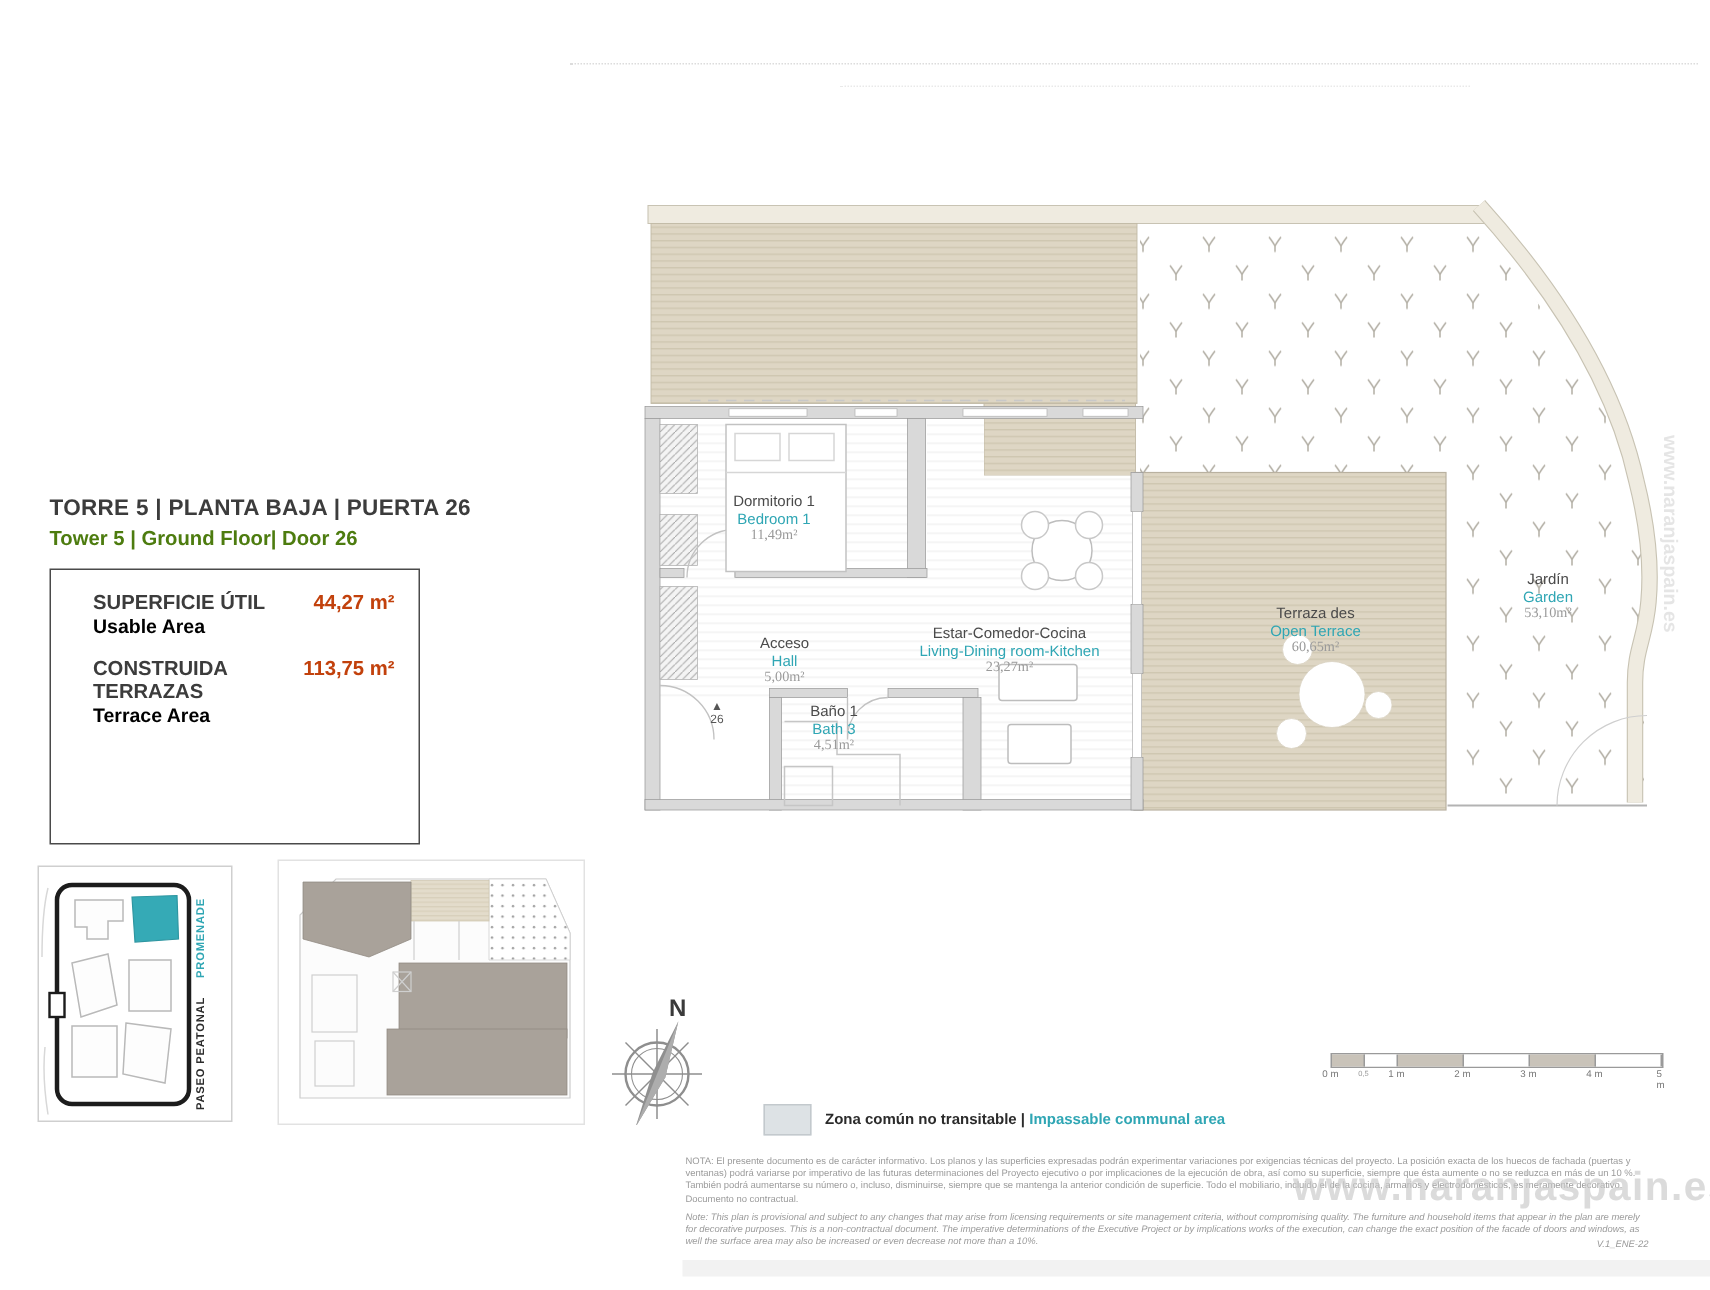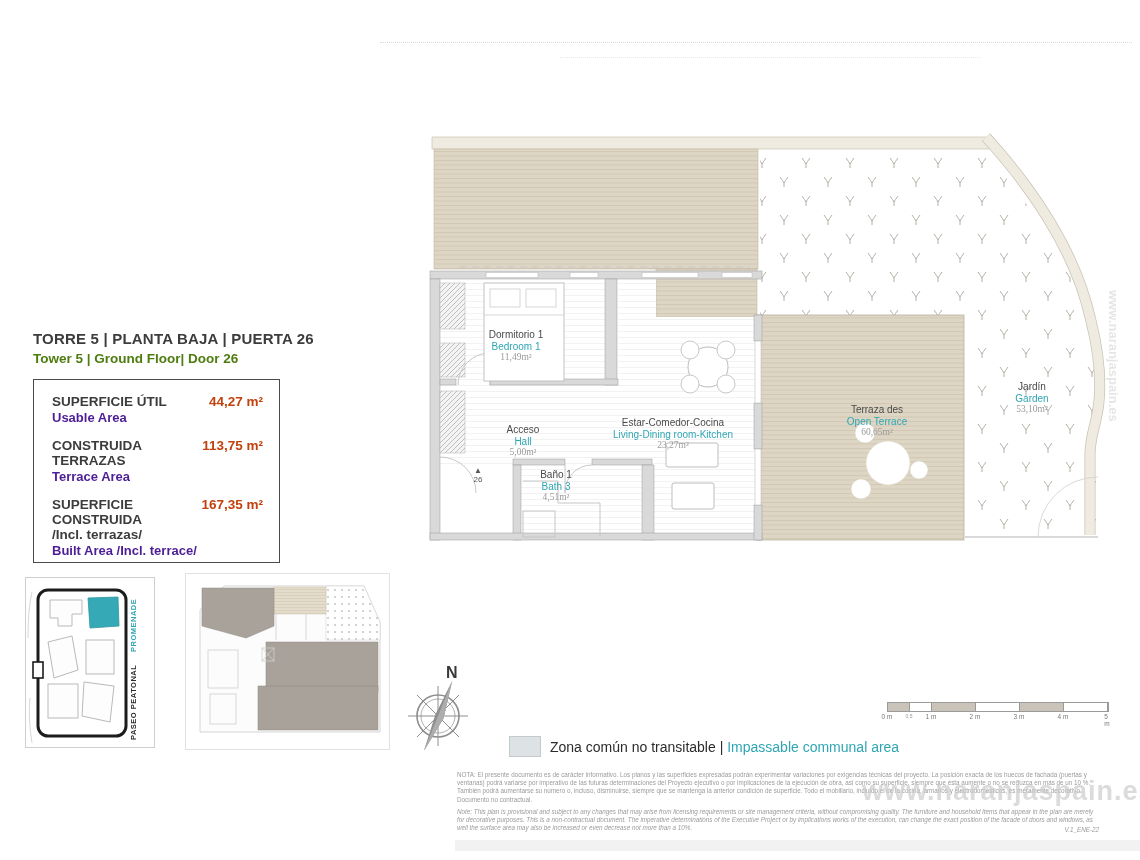--- a/index.html
+++ b/index.html
@@ -7,27 +7,27 @@
         font-family:"Liberation Sans",sans-serif;}
 
   
   #hdr{position:absolute;left:33px;top:330px;}
   #hdr .t-es{font-size:15px;font-weight:bold;color:#3c3c3c;letter-spacing:.2px;}
   #hdr .t-en{font-size:13.5px;font-weight:bold;color:#4d7c0f;margin-top:4px;}
 
   
   #areabox{position:absolute;left:33px;top:379px;width:247px;height:184px;
            border:1.5px solid #4a4a4a;background:#fff;box-sizing:border-box;
-           padding:14px 16px 0 18px;}
+           padding:14px 16px 0 28px;}
   .arow{margin-bottom:13px;}
   .arow .l1{display:flex;justify-content:space-between;align-items:baseline;}
   .arow .lbl{font-size:13.5px;font-weight:bold;color:#3c3c3c;}
   .arow .val{font-size:13.5px;font-weight:bold;color:#c2410c;white-space:nowrap;}
   .arow .lbl2{font-size:13.5px;font-weight:bold;color:#3c3c3c;}
-  .arow .len{font-size:13px;font-weight:bold;color:#4c1d95;margin-top:1px;}
+  .arow .len{font-size:13px;font-weight:bold;color:#000000;margin-top:1px;}
 
   
   #plan{position:absolute;left:420px;top:133px;width:710px;height:442px;}
   .room-label{position:absolute;text-align:center;transform:translateX(-50%);
               font-size:10px;line-height:11.5px;color:#4a4a4a;white-space:nowrap;}
   .room-label .en{color:#2fa6b4;}
   .room-label .ar{color:#9a9a9a;font-size:9.5px;font-family:Liberation Serif, serif;}
   #door-marker{position:absolute;left:478px;top:466px;transform:translateX(-50%);
                text-align:center;color:#555;font-size:8px;line-height:9px;}
   #door-marker .tri{font-size:8px;color:#555;}
@@ -57,21 +57,21 @@
   #scalebar .bar{display:flex;height:8px;border:0.5px solid #9a9a9a;}
   #scalebar .seg{height:100%;box-sizing:border-box;border-right:0.5px solid #9a9a9a;}
   #scalebar .g{background:#c9c3b9;} #scalebar .w{background:#ffffff;}
   #scalebar .lab{position:absolute;top:11px;transform:translateX(-50%);
                  font-size:6.5px;color:#777;}
   #scalebar .lab.small{font-size:5px;color:#999;}
 
   
   #legend{position:absolute;left:509px;top:736px;display:flex;align-items:center;}
   #legend .sw{width:30px;height:19px;background:#dde2e5;border:1px solid #c3c9cd;margin-right:9px;}
-  #legend .tx{font-size:14px;font-weight:normal;color:#2b2b2b;}
+  #legend .tx{font-size:10px;font-weight:bold;color:#2b2b2b;}
   #legend .tx .en{color:#2fa6b4;}
 
   
   #notes{position:absolute;left:457px;top:771px;width:642px;}
   #notes .es{font-size:6.3px;line-height:8.2px;color:#9b9b9b;}
   #notes .en{font-size:6.3px;line-height:8.2px;color:#9b9b9b;font-style:italic;margin-top:4px;}
   #notes .ver{position:absolute;right:0px;top:55px;font-size:6.3px;color:#9b9b9b;font-style:italic;}
   #bottomband{position:absolute;left:455px;top:840px;width:685px;height:11px;background:#ececec;opacity:.7;}
 
   
@@ -100,28 +100,20 @@
         <span class="val">44,27 m²</span>
       </div>
       <div class="len">Usable Area</div>
     </div>
     <div class="arow">
       <div class="l1">
         <span class="lbl">CONSTRUIDA TERRAZAS</span>
         <span class="val">113,75 m²</span>
       </div>
       <div class="len">Terrace Area</div>
-    </div>
-    <div class="arow">
-      <div class="l1">
-        <span class="lbl">SUPERFICIE CONSTRUIDA</span>
-        <span class="val">167,35 m²</span>
-      </div>
-      <div class="lbl2">/Incl. terrazas/</div>
-      <div class="len">Built Area /Incl. terrace/</div>
     </div>
   </div>
 
   <div id="plan">
     <svg width="710" height="442" viewBox="0 0 710 442">
       <defs>
         <pattern id="deck" patternUnits="userSpaceOnUse" width="8" height="4.5">
           <rect width="8" height="4.5" fill="#ded6c4"></rect>
           <path d="M0 0.5 H8" stroke="#cdc4ae" stroke-width="0.8"></path>
         </pattern>

